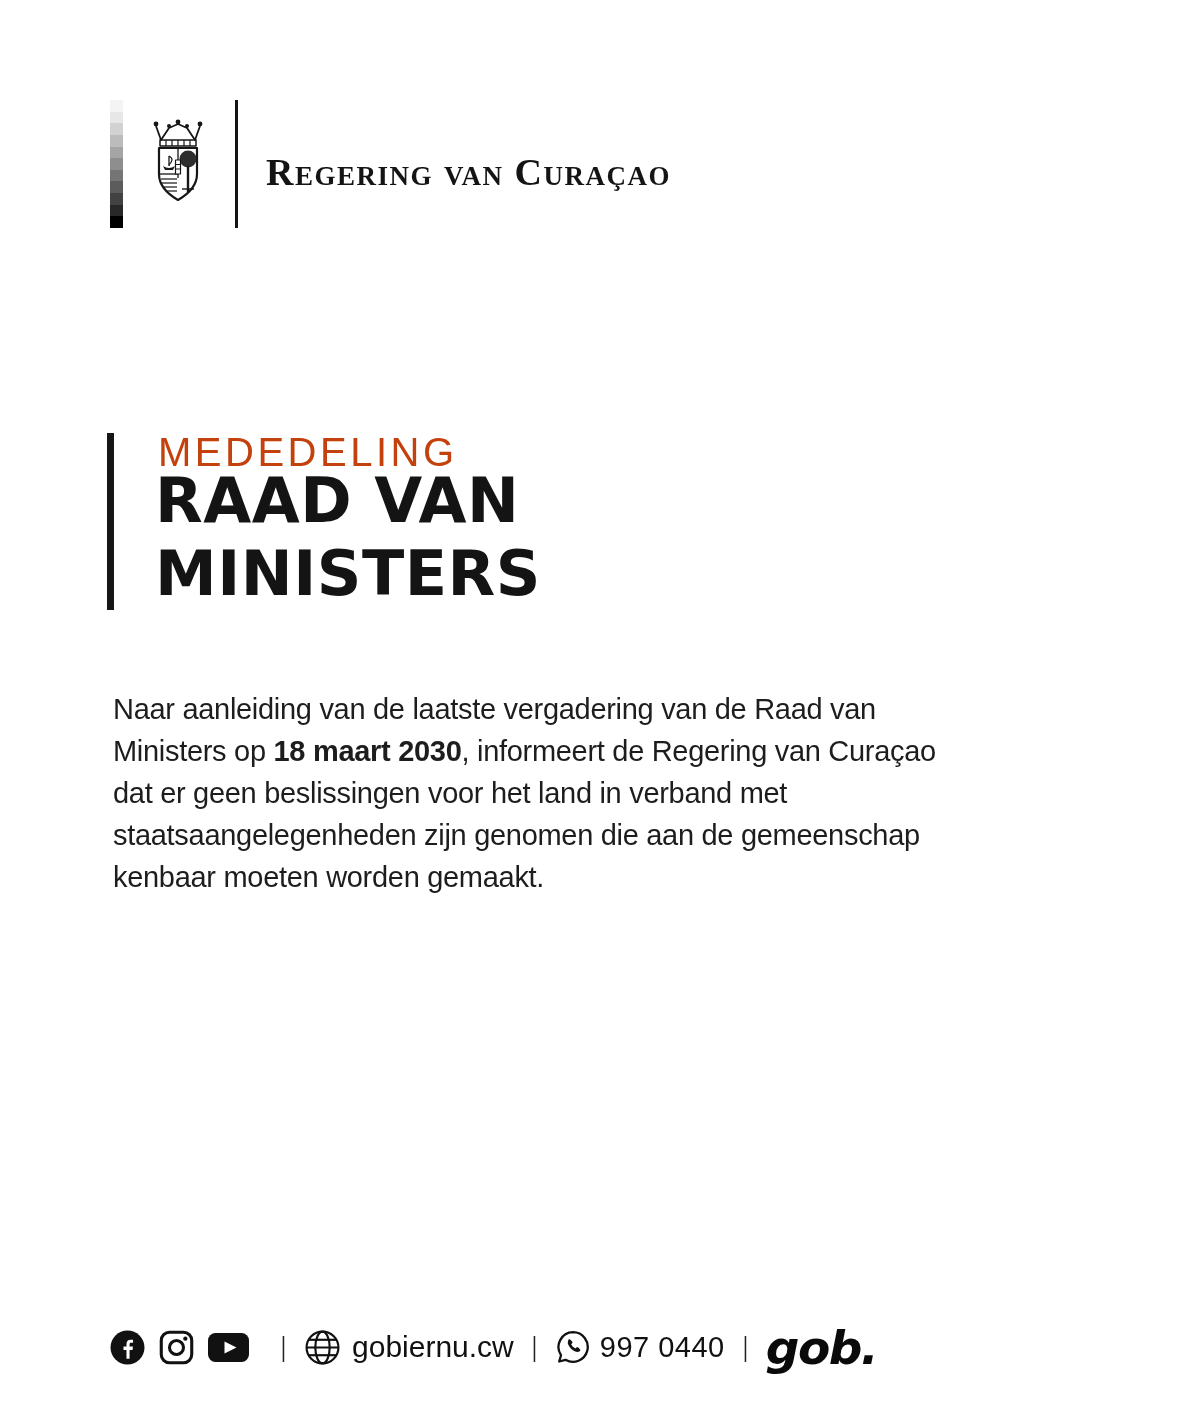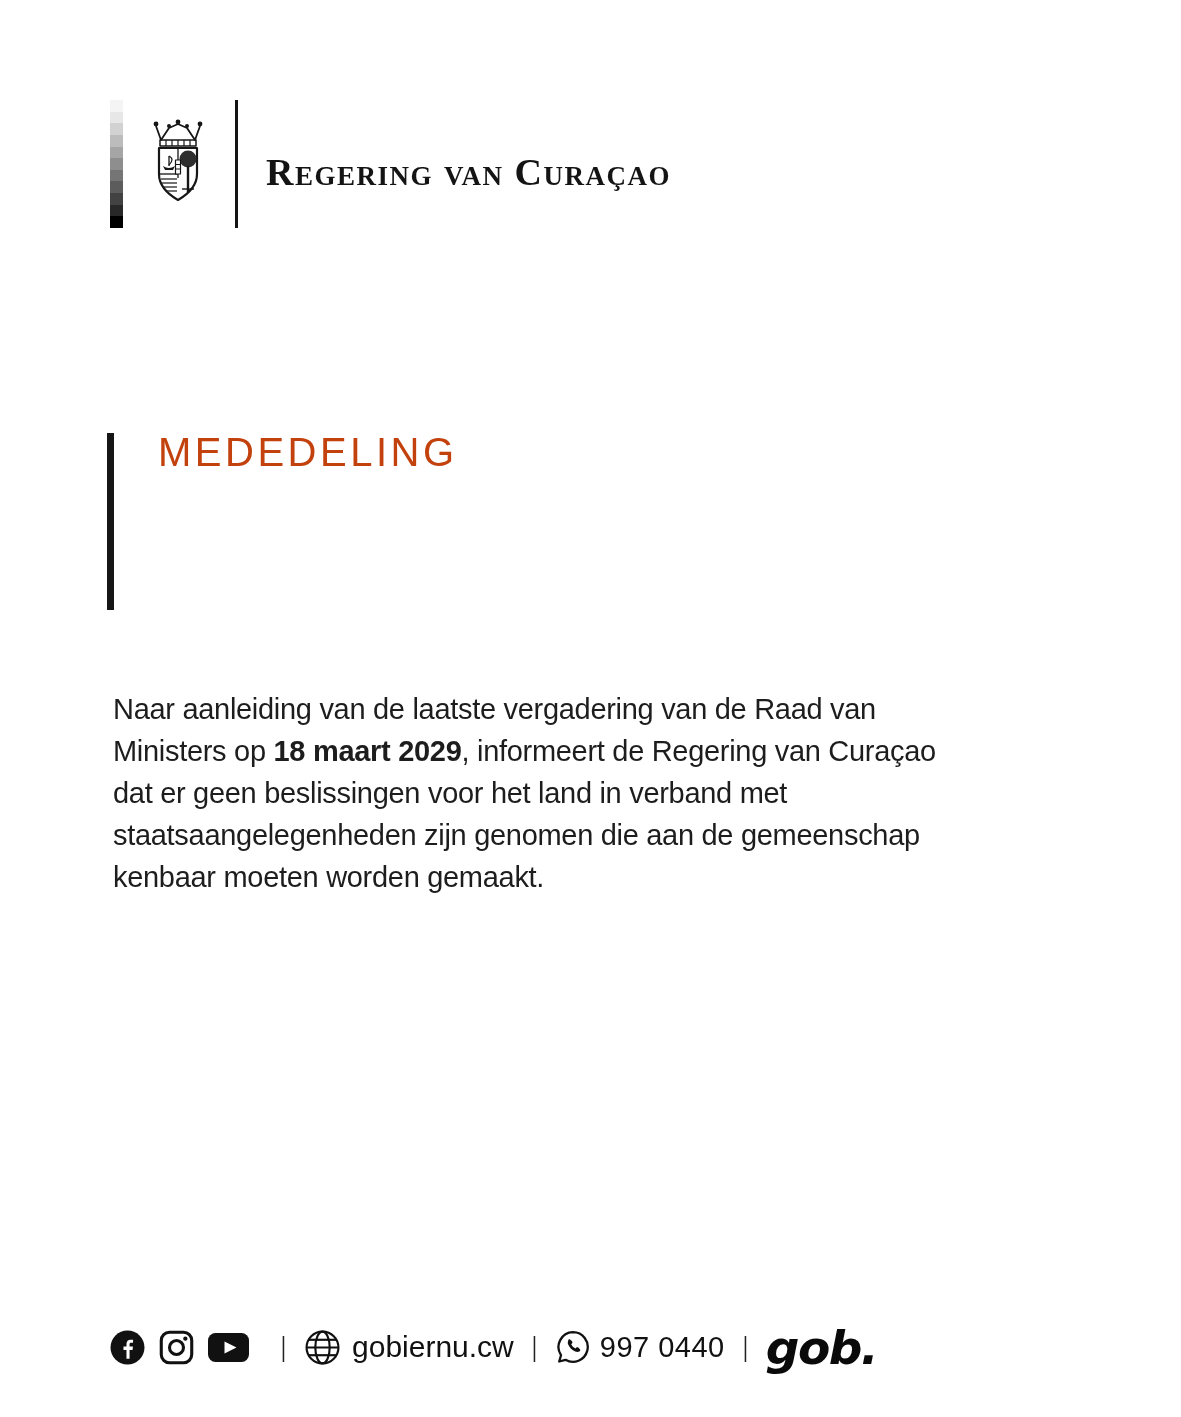--- a/index.html
+++ b/index.html
@@ -123,24 +123,26 @@
   </svg>
 
   <div class="hdr-divider"></div>
   <div class="org-name">Regering van Curaçao</div>
 </header>
 
 <section>
   <div class="accent-bar"></div>
   <div class="kicker">MEDEDELING</div>
   <h1 class="page-title">
+    <div>RAAD VAN</div>
+    <div>MINISTERS</div>
   </h1>
 </section>
 
-<p class="body-text"><span>Naar aanleiding van de laatste vergadering van de Raad van Ministers op </span><span class="bold">18 maart 2029</span><span>, informeert de Regering van Curaçao dat er geen beslissingen voor het land in verband met staatsaangelegenheden zijn genomen die aan de gemeenschap kenbaar moeten worden gemaakt.</span></p>
+<p class="body-text"><span>Naar aanleiding van de laatste vergadering van de Raad van Ministers op </span><span class="bold">18 maart 2030</span><span>, informeert de Regering van Curaçao dat er geen beslissingen voor het land in verband met staatsaangelegenheden zijn genomen die aan de gemeenschap kenbaar moeten worden gemaakt.</span></p>
 
 <footer class="footer">
 
   <svg class="soc" width="35" height="35" viewBox="0 0 34 34" aria-hidden="true">
     <circle cx="17" cy="17" r="16.5" fill="#111"></circle>
     <path fill="#fff" d="M19 28v-8.6h2.9l.4-3.3H19v-2.1c0-1 .3-1.6 1.7-1.6h1.7V9.5c-.3 0-1.3-.1-2.4-.1-2.4 0-4 1.5-4 4.2v2.5h-2.9v3.3H16V28h3z"></path>
   </svg>
 
   <svg class="soc" width="35" height="35" viewBox="0 0 34 34" aria-hidden="true">
     <rect x="2.2" y="2.2" width="29.6" height="29.6" rx="8" fill="none" stroke="#111" stroke-width="3"></rect>

